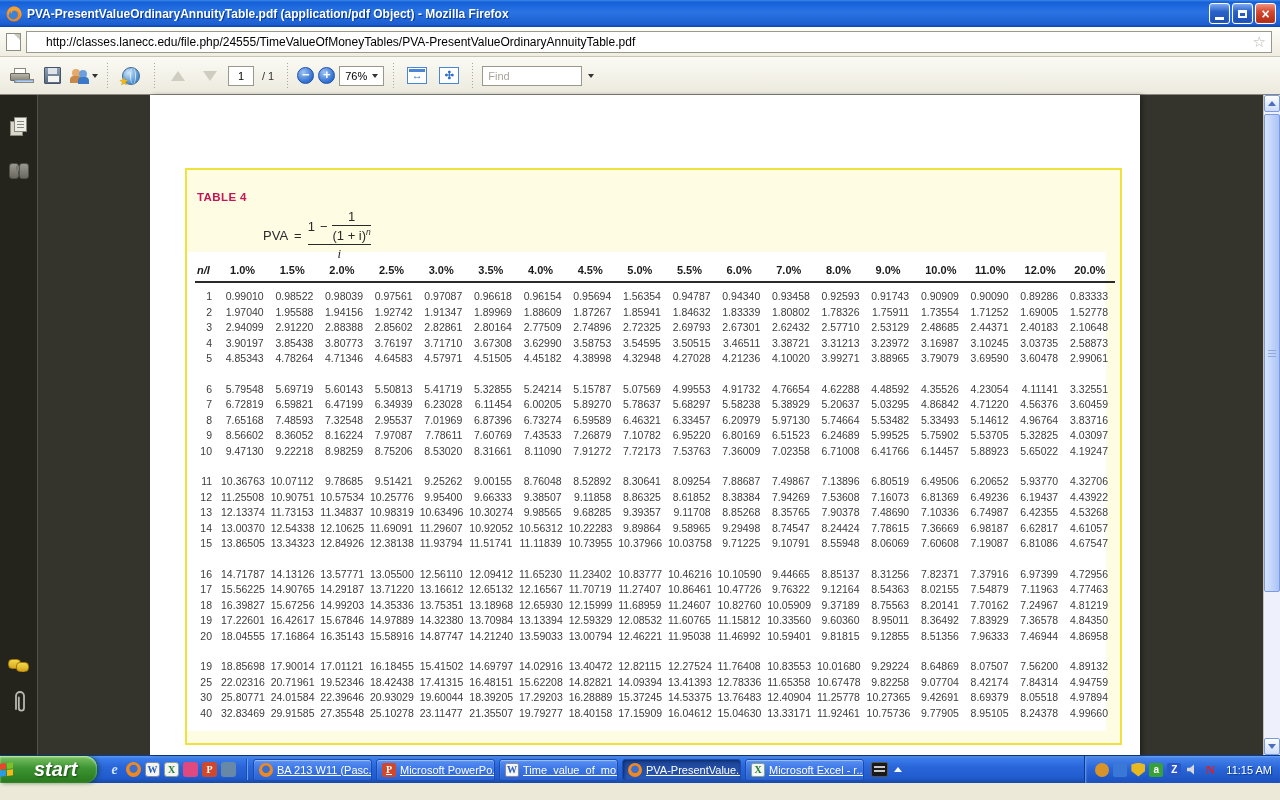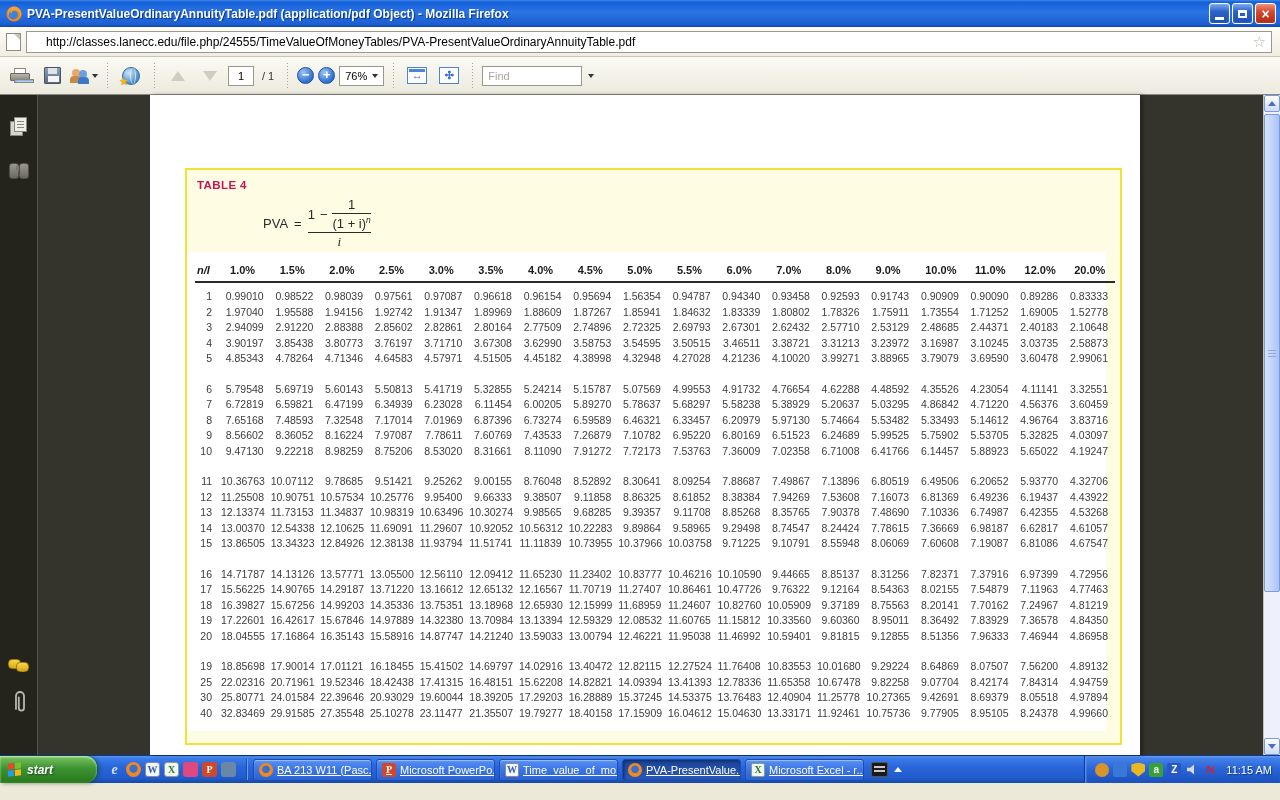--- a/index.html
+++ b/index.html
@@ -91,21 +91,21 @@
   .comments .c2:after{content:""; position:absolute; left:3px; bottom:-4px; border:3px solid transparent; border-top-color:#d8a820;}
   .clip { margin-bottom:0; }
 
   .canvas { flex:1; position:relative; }
   .page { position:absolute; left:112px; top:0; width:990px; height:660px; background:#fff; box-shadow:3px 0 4px #00000055; }
 
   .tablebox { position:absolute; left:35px; top:73px; width:937px; height:577px;
     border:2px solid #f0e23a; background:#fffce4; }
   .box-head { padding:9px 0 0 10px; height:82px; }
   .thead-line { display:flex; align-items:baseline; gap:14px; }
-  .tbl-label { color:#c41556; font-weight:bold; font-size:11.5px; letter-spacing:.4px; text-transform:uppercase; }
+  .tbl-label { color:#c41556; font-weight:bold; font-size:11.5px; letter-spacing:.4px; text-transform:uppercase;margin-top:12px; }
   .tbl-title { color:#1a1a1a; font-weight:600; font-size:13.5px; }
   .formula { display:flex; align-items:center; gap:6px; margin:6px 0 0 66px; font-size:13px; color:#2a2a2a; }
   .frac { display:inline-flex; flex-direction:column; align-items:center; }
   .frac .bar { align-self:stretch; border-top:1px solid #2a2a2a; margin:1px 0; }
   .fnum { display:flex; align-items:center; gap:5px; }
   .formula i { font-family:"Liberation Serif",serif; font-style:italic; }
   .formula sup { font-size:8.5px; font-style:italic; }
 
   .box-body { background:#fff; margin-right:14px; padding:12px 0 10px 8px; }
   table.pva { border-collapse:collapse; table-layout:fixed; width:920px; }
@@ -131,24 +131,24 @@
   .strack { flex:1; }
 
   
   .statusbar { height:17px; background:#f4f3ec; border-top:1px solid #a8a69a; font-size:11px; color:#222;
     display:flex; align-items:center; padding-left:5px; }
 
   
   .taskbar { height:28px; display:flex; align-items:stretch;
     background:linear-gradient(180deg,#5a96f0 0%,#3a7cec 10%,#2a66d9 40%,#215ccf 80%,#164aa8 100%);
     border-top:1px solid #0c3a8c; }
-  .startbtn { width:97px; display:flex; align-items:center; gap:5px; padding-left:8px;
+  .startbtn { width:97px; display:flex; align-items:center; gap:20px; 
     background:linear-gradient(180deg,#7cc465 0%,#3d9432 45%,#2c7d20 90%);
     border-radius:0 12px 12px 0; box-shadow:2px 0 4px #0a3a0a88, inset 0 1px 2px #c8f0b8;
-    color:#fff; font-weight:bold; font-style:italic; font-size:12px; text-shadow:1px 1px 2px #1a4a14; }
+    color:#fff; font-weight:bold; font-style:italic; font-size:20px; text-shadow:1px 1px 2px #1a4a14; }
   .flag { width:14px; height:14px; display:grid; grid-template-columns:6px 6px; grid-template-rows:6px 6px; gap:1px; transform:skewY(-6deg); }
   .flag i:nth-child(1){background:#e8452c;} .flag i:nth-child(2){background:#7dbf28;}
   .flag i:nth-child(3){background:#2a9ae8;} .flag i:nth-child(4){background:#f6b718;}
   .ql { display:flex; align-items:center; gap:4px; padding:0 8px 0 10px; }
   .ql-ico { width:15px; height:15px; border-radius:3px; display:flex; align-items:center; justify-content:center;
     color:#fff; font-size:10px; font-weight:bold; font-family:"Liberation Serif",serif; }
   .tb-div { width:1px; background:#1c4cac; box-shadow:1px 0 0 #6aa0f4; margin:3px 2px; }
   .tasks { display:flex; align-items:center; gap:4px; padding:0 4px; }
   .task-btn { width:119px; height:22px; border-radius:3px; border:1px solid #1b4cb0;
     background:linear-gradient(180deg,#5a90f4 0%,#3a74e4 50%,#2c62d0 100%);
@@ -503,21 +503,21 @@
                     <td>4.86842</td>
                     <td>4.71220</td>
                     <td>4.56376</td>
                     <td>3.60459</td>
                   </tr>
                   <tr>
                     <td class="n">8</td>
                     <td>7.65168</td>
                     <td>7.48593</td>
                     <td>7.32548</td>
-                    <td>7.17014</td>
+                    <td>2.95537</td>
                     <td>7.01969</td>
                     <td>6.87396</td>
                     <td>6.73274</td>
                     <td>6.59589</td>
                     <td>6.46321</td>
                     <td>6.33457</td>
                     <td>6.20979</td>
                     <td>5.97130</td>
                     <td>5.74664</td>
                     <td>5.53482</td>

